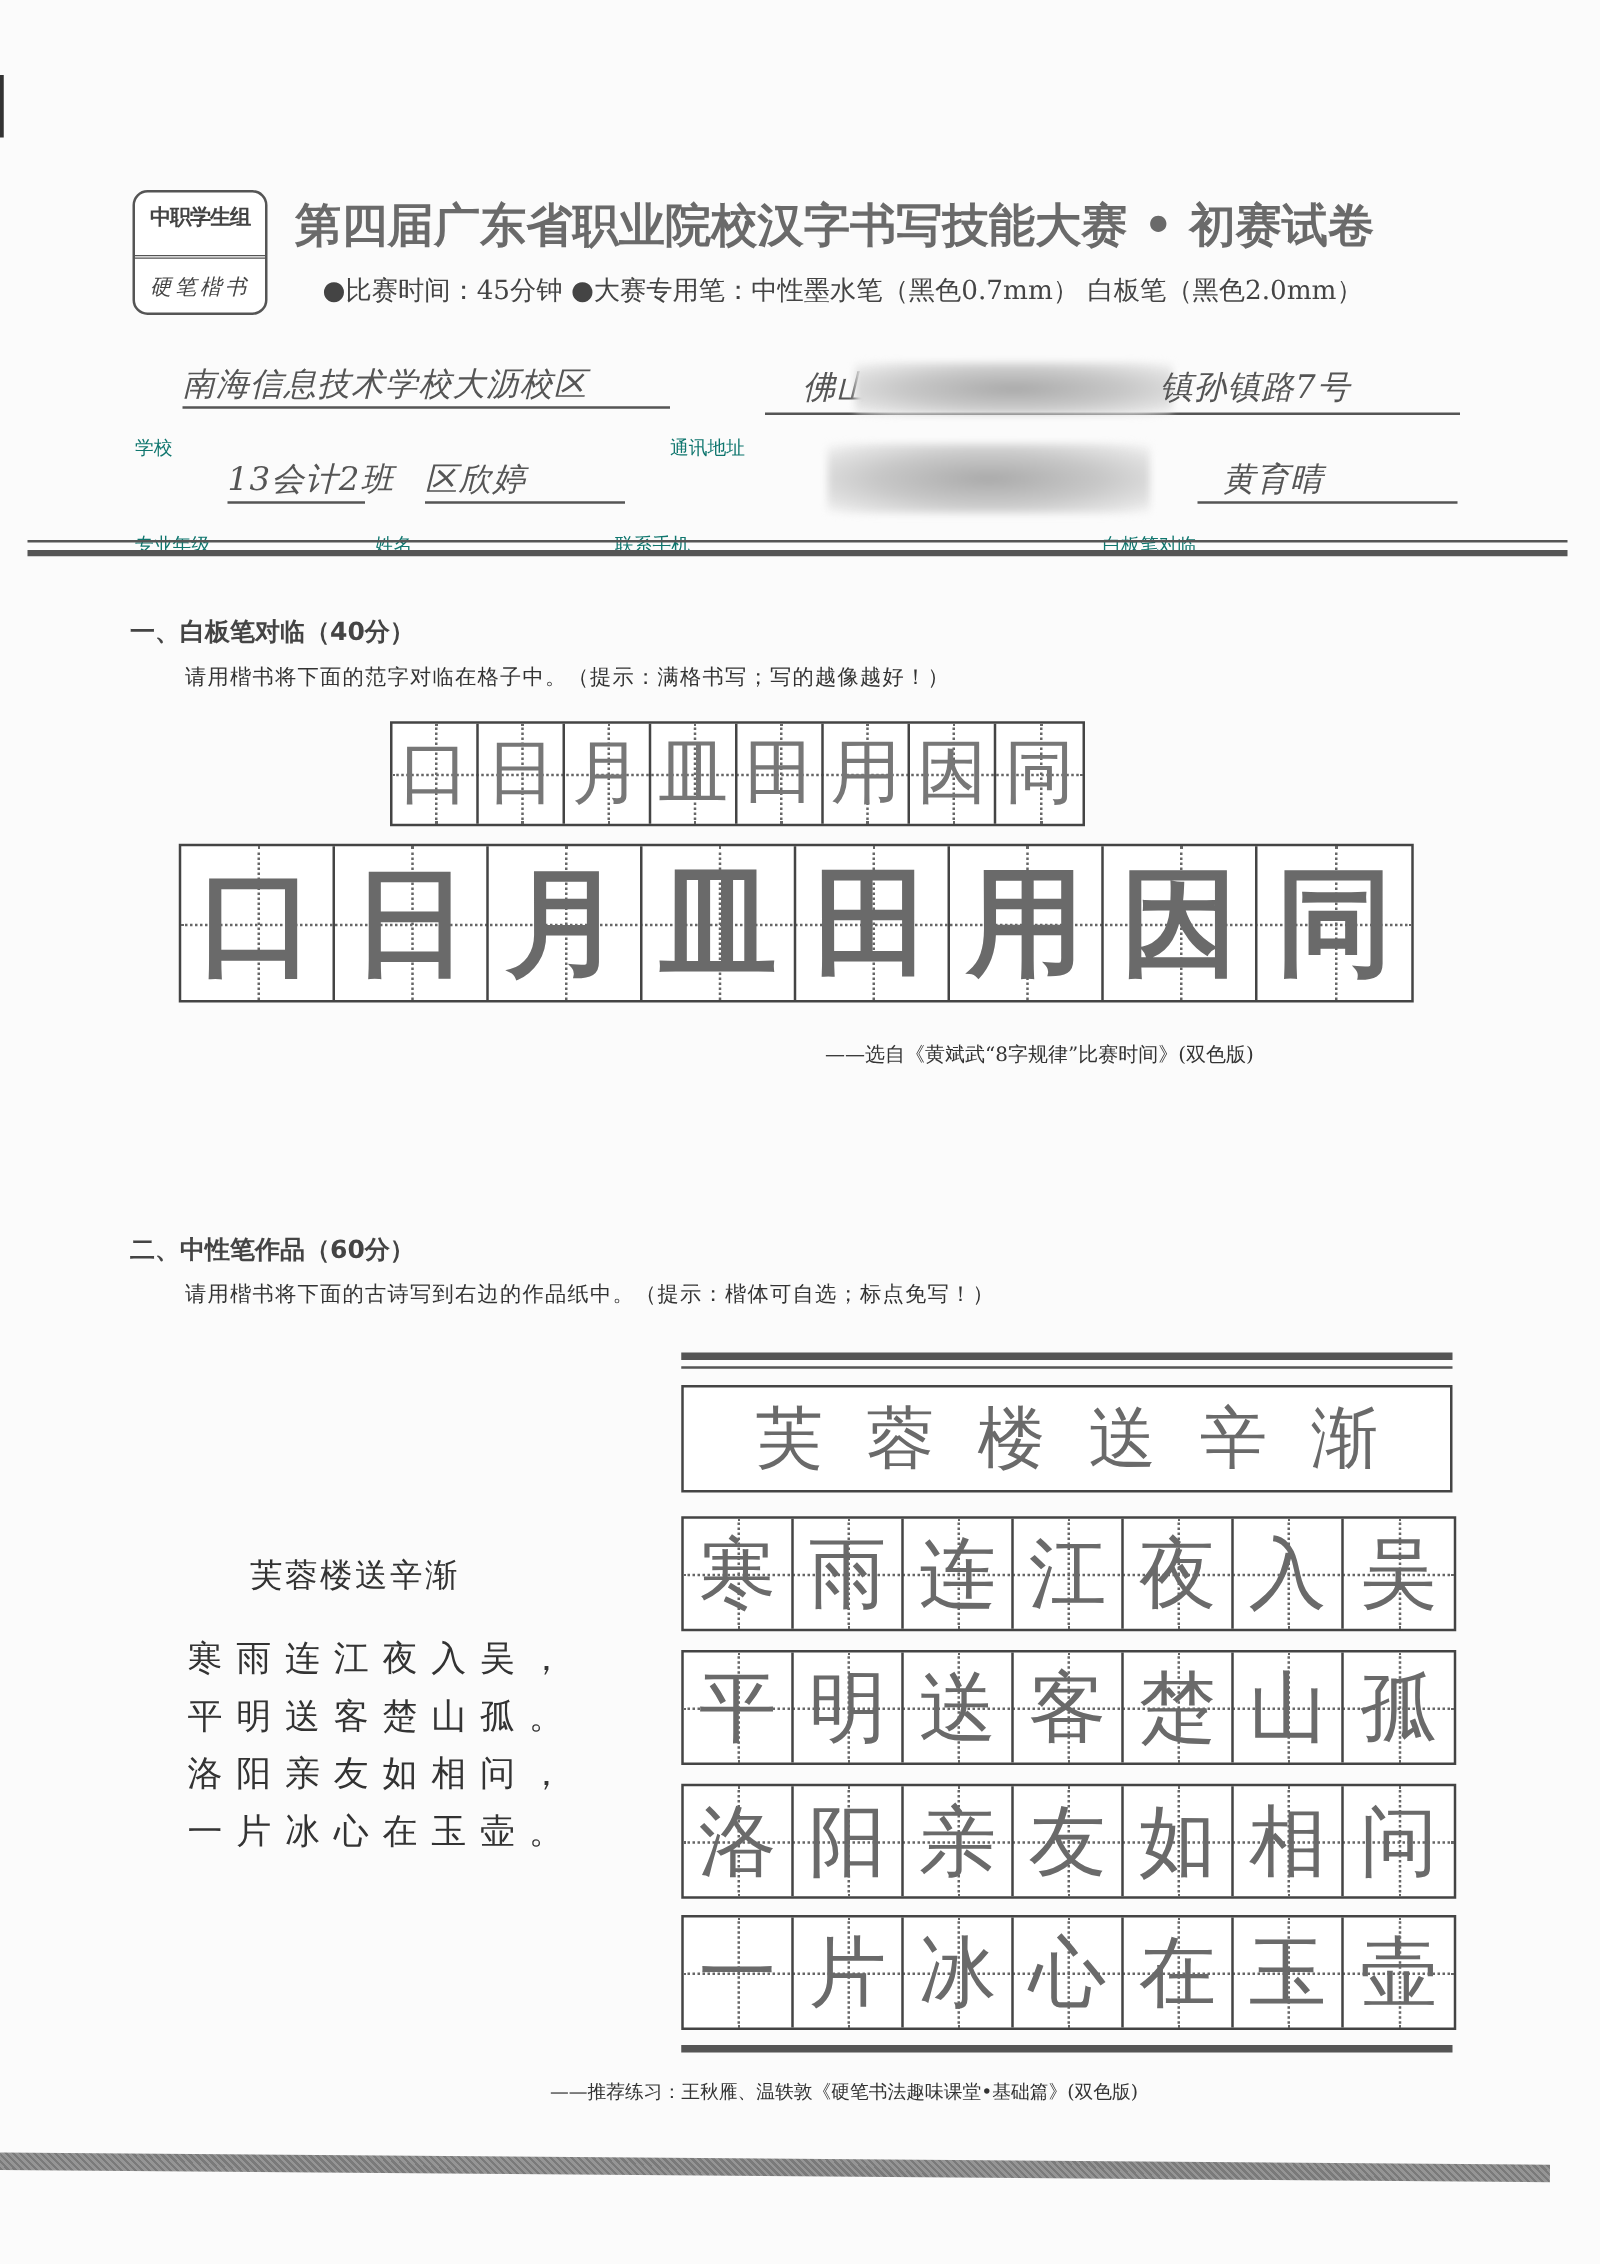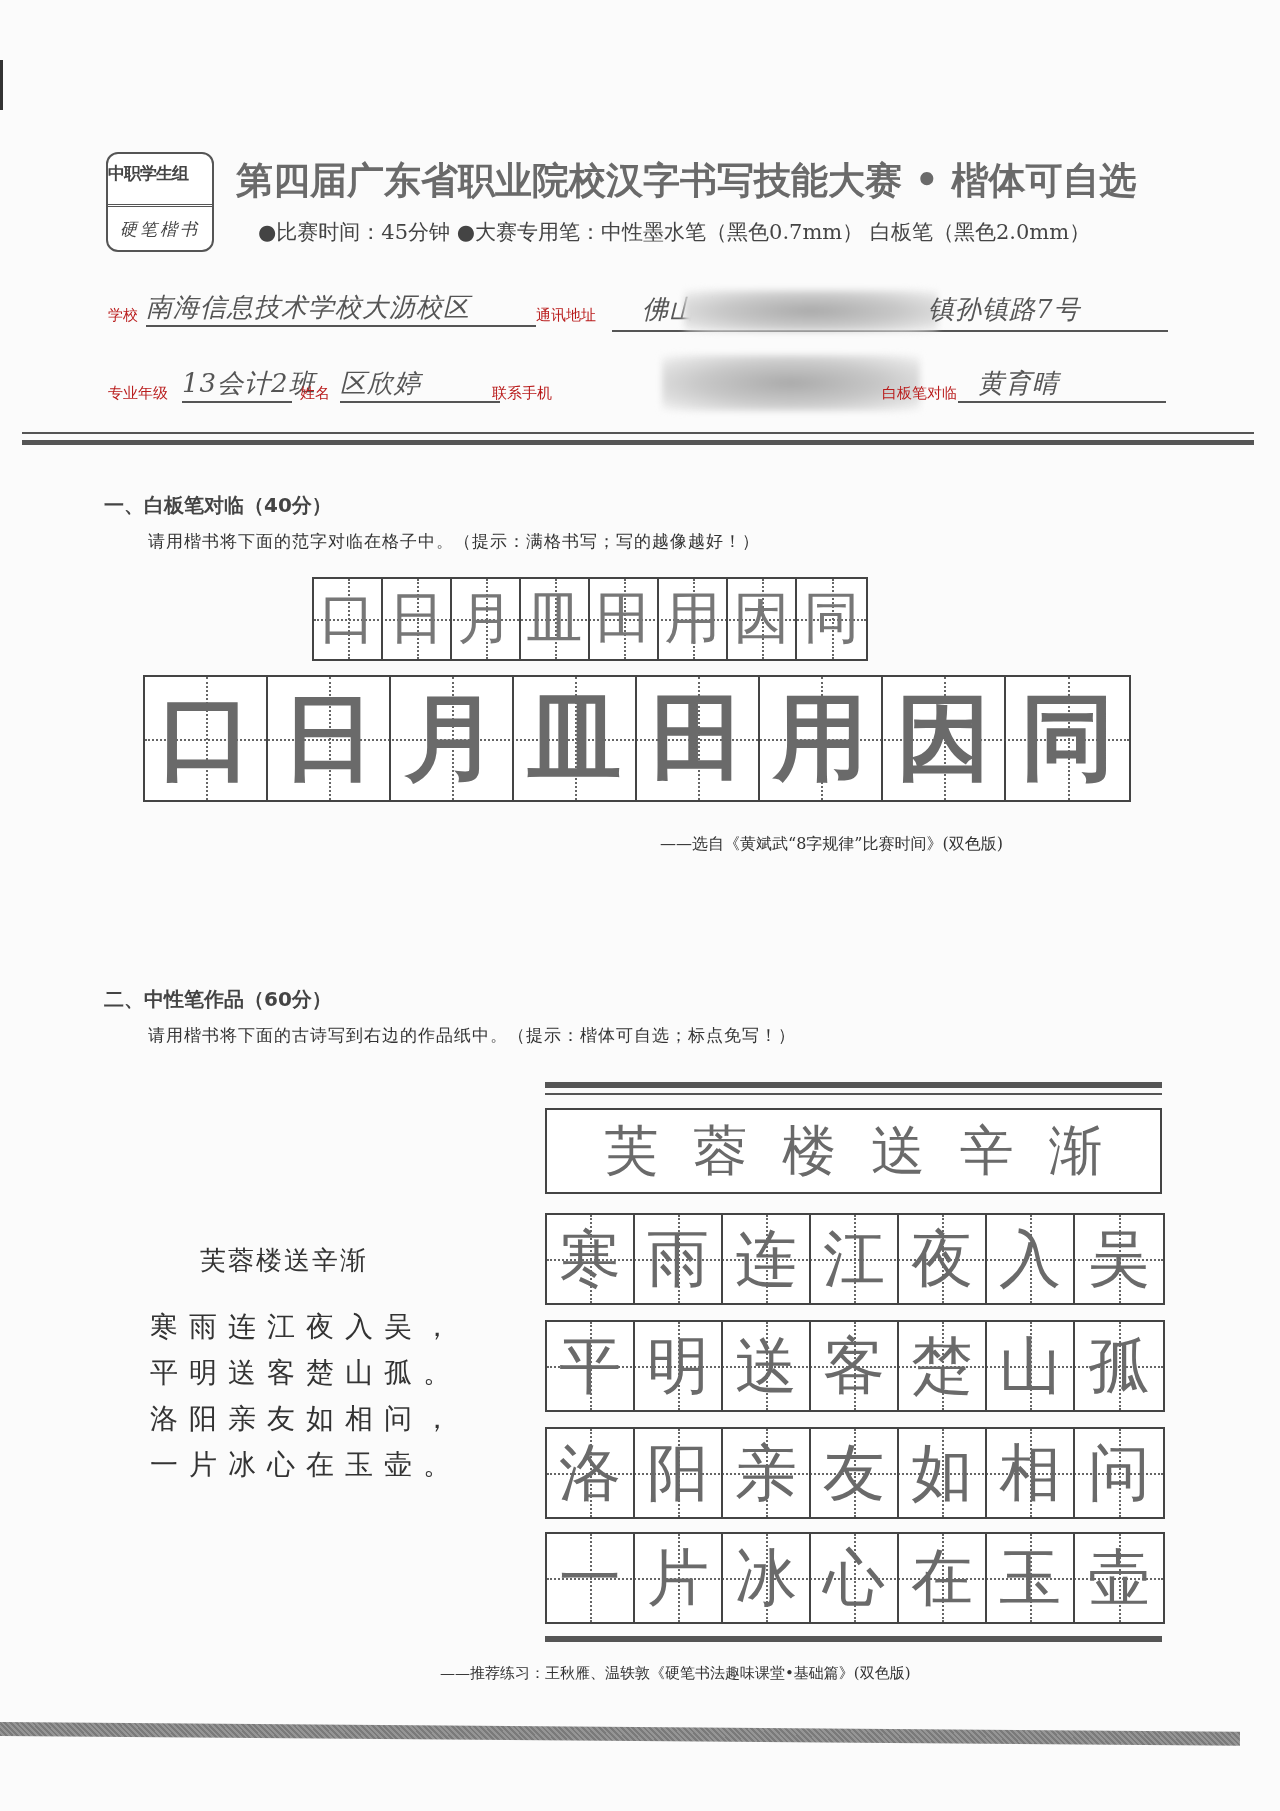--- a/index.html
+++ b/index.html
@@ -2,28 +2,28 @@
 <html><head>
 <meta charset="utf-8">
 <style>
   * { box-sizing: border-box; margin: 0; padding: 0; }
   html, body { width: 1280px; height: 1811px; background: #fbfbfb; overflow: hidden; }
   body { position: relative; font-family: "DejaVu Sans", sans-serif; color: #333; }
   .abs { position: absolute; }
 
   
   .badge { left: 106px; top: 152px; width: 108px; height: 100px; border: 2px solid #555; border-radius: 12px; background: #fff; }
-  .badge-top { position: absolute; left: 0; right: 0; top: 8px; text-align: left; font-size: 17px; font-weight: bold; color: #444; letter-spacing: -1px; }
+  .badge-top { position: absolute; left: 0; right: 0; top: 8px; text-align: center; font-size: 17px; font-weight: bold; color: #444; letter-spacing: -1px; }
   .badge-div { position: absolute; left: 0; right: 0; top: 50px; border-top: 3px double #555; }
   .badge-bot { position: absolute; left: 0; right: 0; top: 64px; text-align: center; font-size: 17px; font-family: "DejaVu Serif", serif; font-style: italic; color: #444; letter-spacing: 3px; }
   .title { left: 236px; top: 156px; font-size: 37px; font-weight: bold; color: #6a6a6a; letter-spacing: 0px; white-space: nowrap; }
   .subtitle { left: 258px; top: 218px; font-size: 21px; font-family: "DejaVu Serif", serif; color: #444; white-space: nowrap; }
 
   
-  .field-label { font-size: 15px; color: #b91c1c; white-space: nowrap; }
+  .field-label { font-size: 15px; color: #0f766e; white-space: nowrap; margin-top: 43px; }
   .field-value { font-size: 26px; font-family: "DejaVu Serif", serif; color: #555; white-space: nowrap; font-style: italic; letter-spacing: 1px; }
   .uline { border-bottom: 2px solid #555; }
   .blur { background: radial-gradient(ellipse at center, #aaa 0%, #c8c8c8 50%, #e6e6e6 85%, rgba(250,250,250,0) 100%); filter: blur(3px); }
 
   
   .sep1 { left: 22px; top: 432px; width: 1232px; height: 2px; background: #555; }
   .sep2 { left: 22px; top: 440px; width: 1232px; height: 5px; background: #555; }
 
   
   .sec-h { font-size: 20px; font-weight: bold; color: #444; white-space: nowrap; }
@@ -64,21 +64,21 @@
 </head>
 <body>
 
 <div class="abs left-edge"></div>
 
 <div class="abs badge">
   <div class="badge-top">中职学生组</div>
   <div class="badge-div"></div>
   <div class="badge-bot">硬笔楷书</div>
 </div>
-<div class="abs title">第四届广东省职业院校汉字书写技能大赛 • 楷体可自选</div>
+<div class="abs title">第四届广东省职业院校汉字书写技能大赛 • 初赛试卷</div>
 <div class="abs subtitle">●比赛时间：45分钟 ●大赛专用笔：中性墨水笔（黑色0.7mm） 白板笔（黑色2.0mm）</div>
 
 <div class="abs field-label" style="left:108px; top:306px;">学校</div>
 <div class="abs field-value uline" style="left:146px; top:290px; width:390px;">南海信息技术学校大沥校区</div>
 <div class="abs field-label" style="left:536px; top:306px;">通讯地址</div>
 <div class="abs uline" style="left:612px; top:292px; width:556px; height:40px;">
   <span class="field-value" style="position:absolute; left:30px; top:0;">佛山市南海区</span>
   <span class="abs blur" style="left:72px; top:-2px; width:254px; height:42px;"></span>
   <span class="field-value" style="position:absolute; left:316px; top:0;">镇孙镇路7号</span>
 </div>

